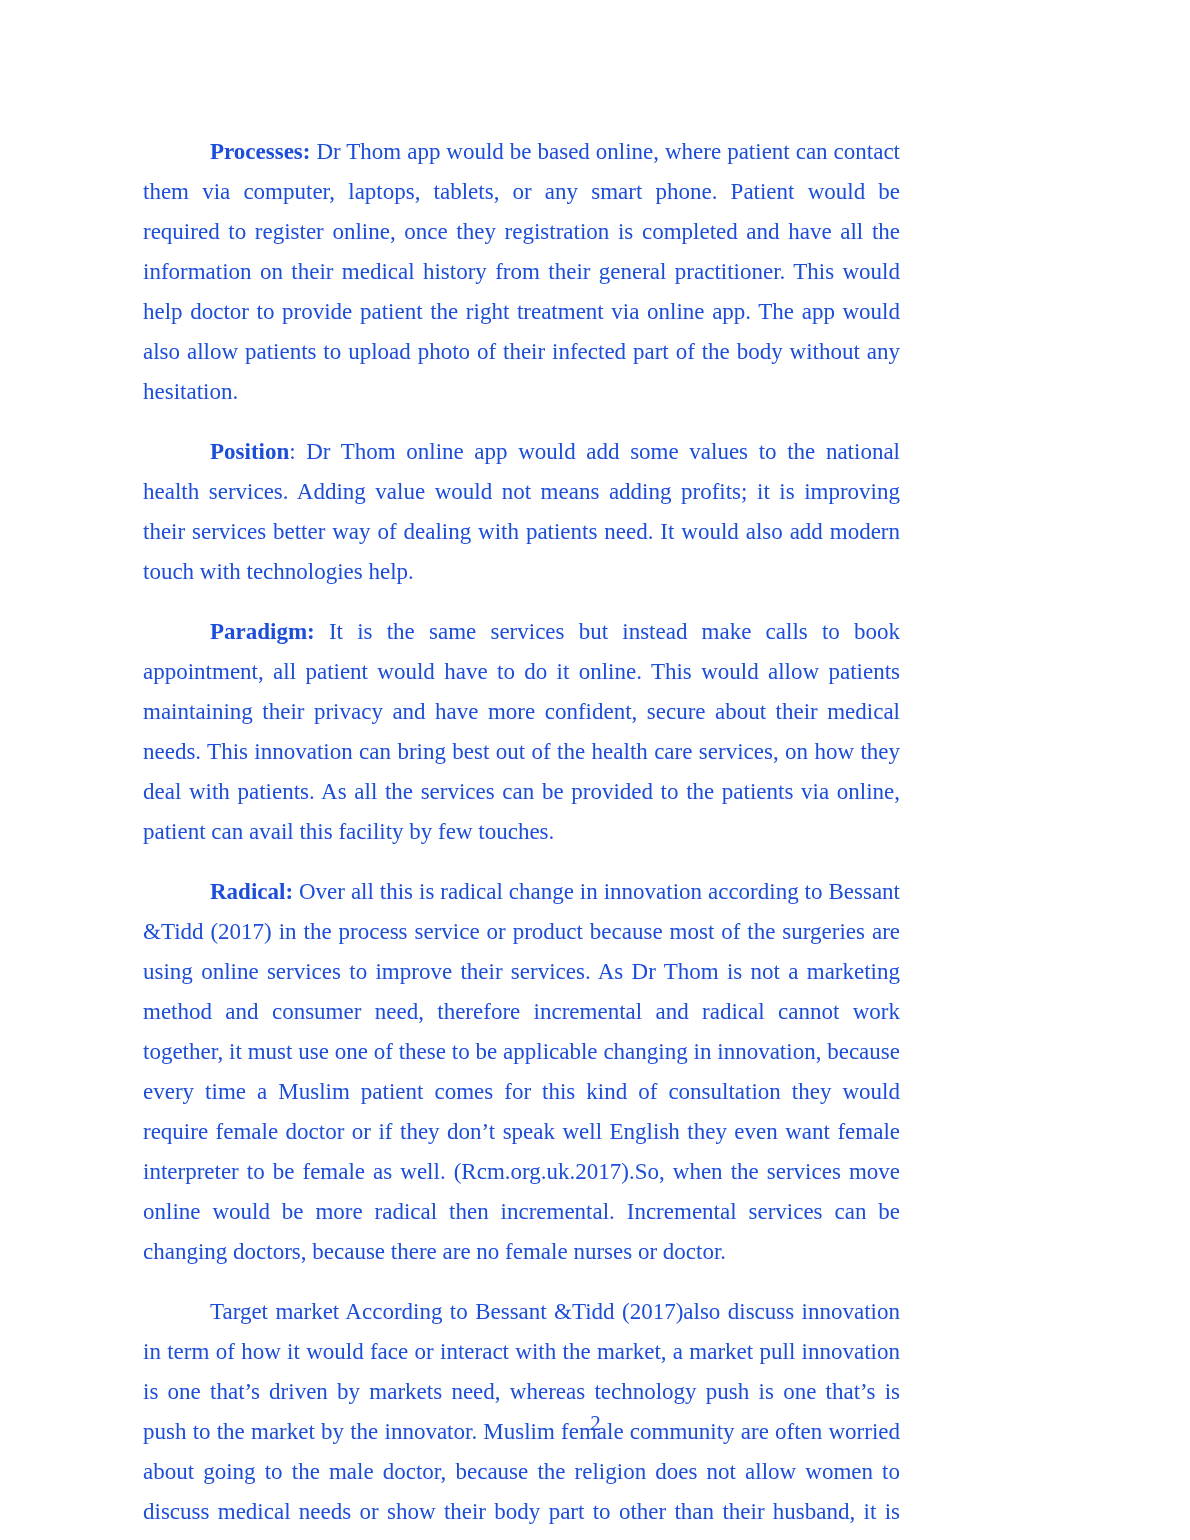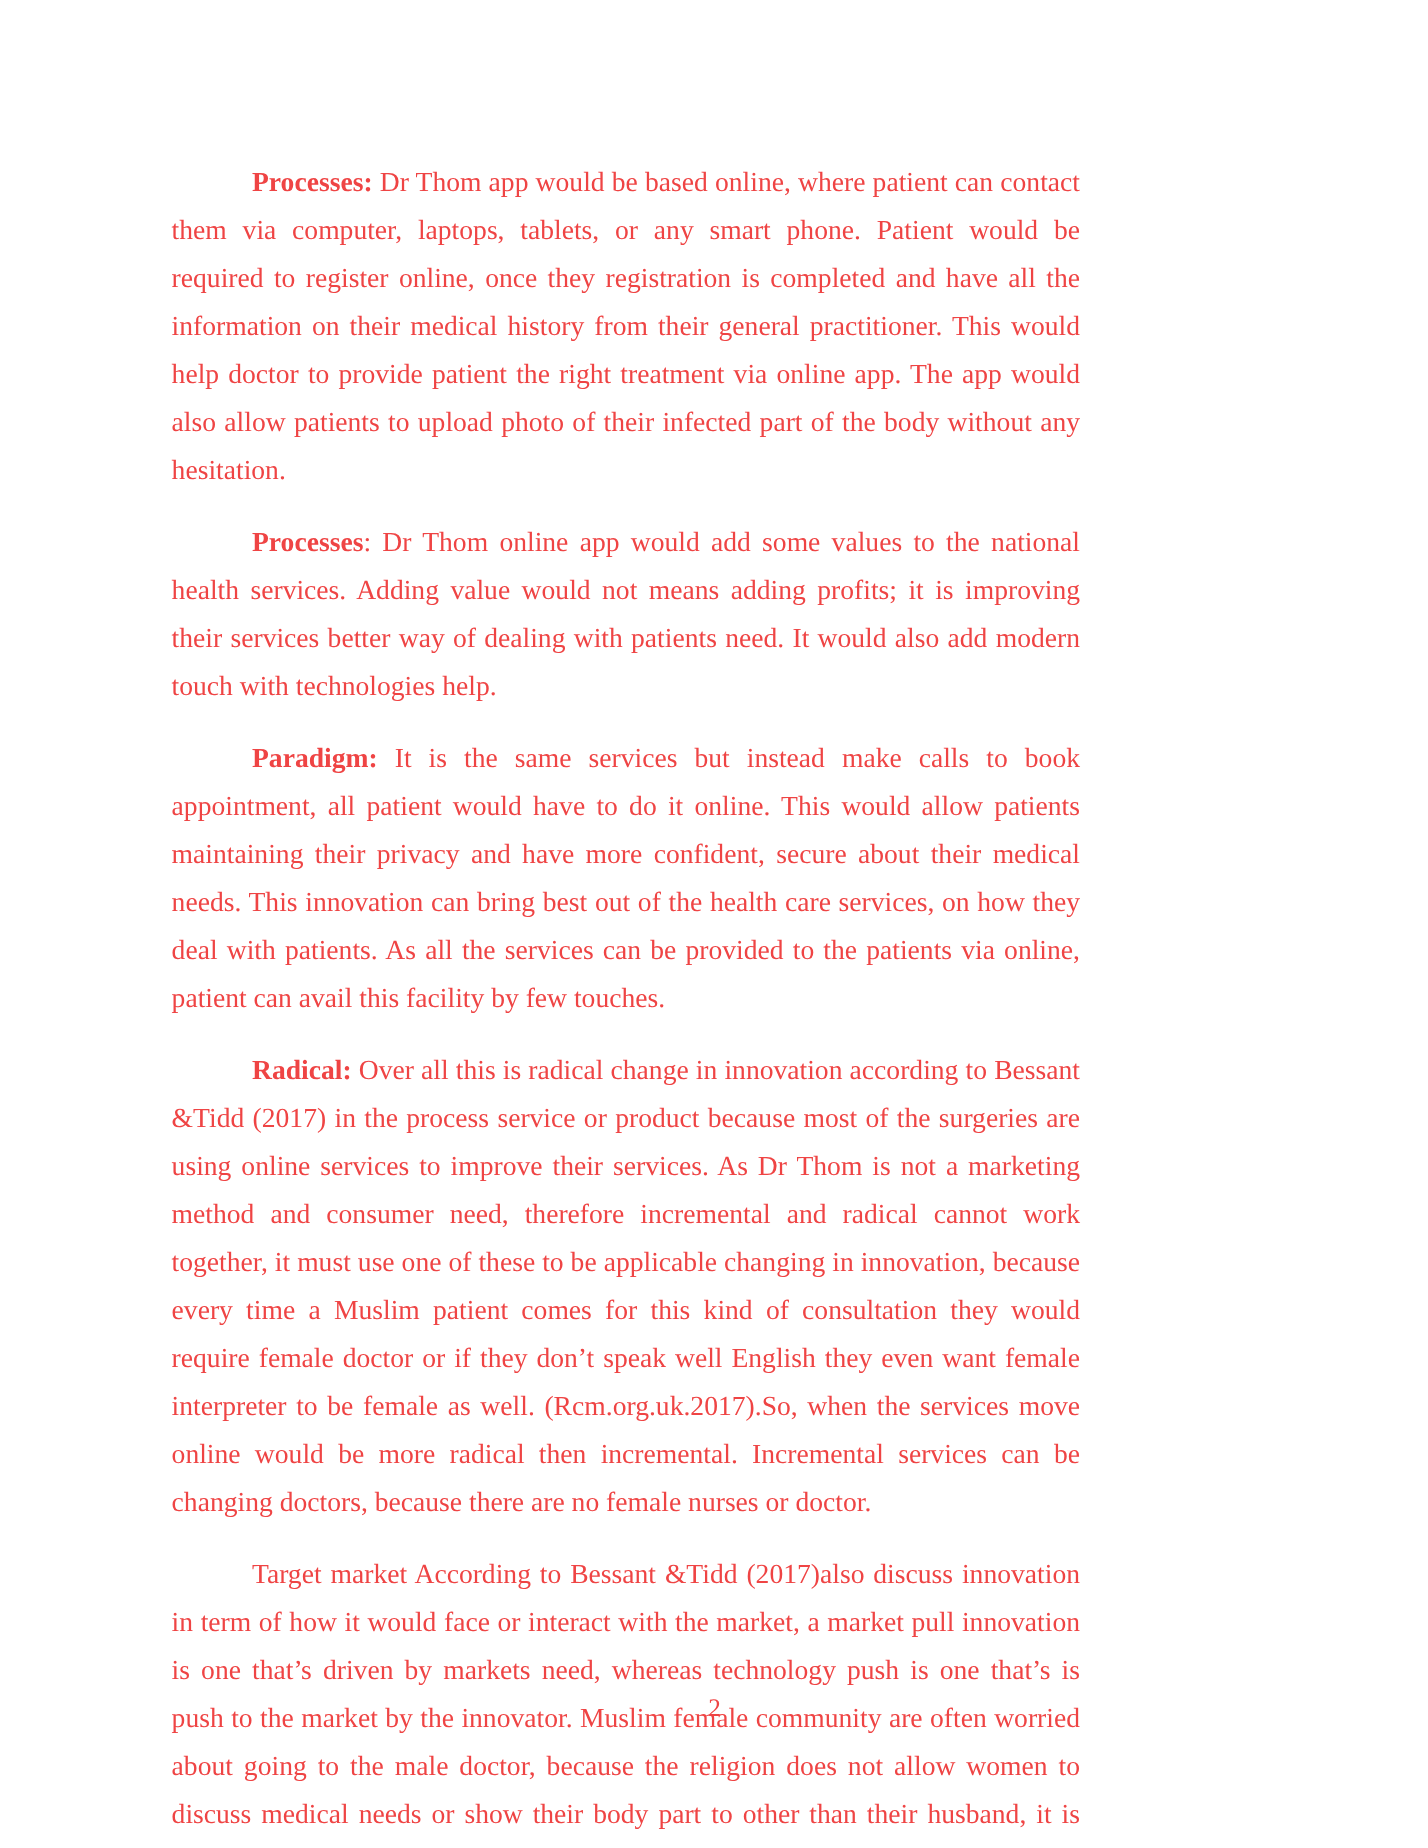--- a/index.html
+++ b/index.html
@@ -10,21 +10,21 @@
   .page {
     position: relative;
     width: 1042px;
     height: 1540px;
     background: #ffffff;
     box-sizing: border-box;
     padding: 132px 142px 0 143px;
     font-family: "Liberation Serif", "DejaVu Serif", serif;
     font-size: 23px;
     line-height: 40px;
-    color: #ef4444;
+    color: #1d4ed8;
   }
   .para {
     margin: 0 0 20px 0;
     text-indent: 67px;
     text-align: justify;
   }
   .para .lead {
     font-weight: bold;
   }
   .page-number {
@@ -37,21 +37,21 @@
     line-height: 30px;
   }
 </style>
 </head>
 <body>
 
 <div class="page">
 
   <p class="para"><span class="lead">Processes:</span><span> Dr Thom app would be based online, where patient can contact them via computer, laptops, tablets, or any smart phone. Patient would be required to register online, once they registration is completed and have all the information on their medical history from their general practitioner. This would help doctor to provide patient the right treatment via online app. The app would also allow patients to upload photo of their infected part of the body without any hesitation.</span></p>
 
-  <p class="para"><span class="lead">Processes</span><span>: Dr Thom online app would add some values to the national health services. Adding value would not means adding profits; it is improving their services better way of dealing with patients need. It would also add modern touch with technologies help.</span></p>
+  <p class="para"><span class="lead">Position</span><span>: Dr Thom online app would add some values to the national health services. Adding value would not means adding profits; it is improving their services better way of dealing with patients need. It would also add modern touch with technologies help.</span></p>
 
   <p class="para"><span class="lead">Paradigm:</span><span> It is the same services but instead make calls to book appointment, all patient would have to do it online. This would allow patients maintaining their privacy and have more confident, secure about their medical needs. This innovation can bring best out of the health care services, on how they deal with patients. As all the services can be provided to the patients via online, patient can avail this facility by few touches.</span></p>
 
   <p class="para"><span class="lead">Radical:</span><span> Over all this is radical change in innovation according to Bessant &amp;Tidd (2017) in the process service or product because most of the surgeries are using online services to improve their services. As Dr Thom is not a marketing method and consumer need, therefore incremental and radical cannot work together, it must use one of these to be applicable changing in innovation, because every time a Muslim patient comes for this kind of consultation they would require female doctor or if they don’t speak well English they even want female interpreter to be female as well. (Rcm.org.uk.2017).So, when the services move online would be more radical then incremental. Incremental services can be changing doctors, because there are no female nurses or doctor.</span></p>
 
   <p class="para"><span class="lead"></span><span>Target market According to Bessant &amp;Tidd (2017)also discuss innovation in term of how it would face or interact with the market, a market pull innovation is one that’s driven by markets need, whereas technology push is one that’s is push to the market by the innovator. Muslim female community are often worried about going to the male doctor, because the religion does not allow women to discuss medical needs or show their body part to other than their husband, it is forbidden for women. (Rcm.org.uk.2017).Therefore, a technology such as Dr Thom which</span></p>
 
   <div class="page-number">2</div>
 
 </div>

